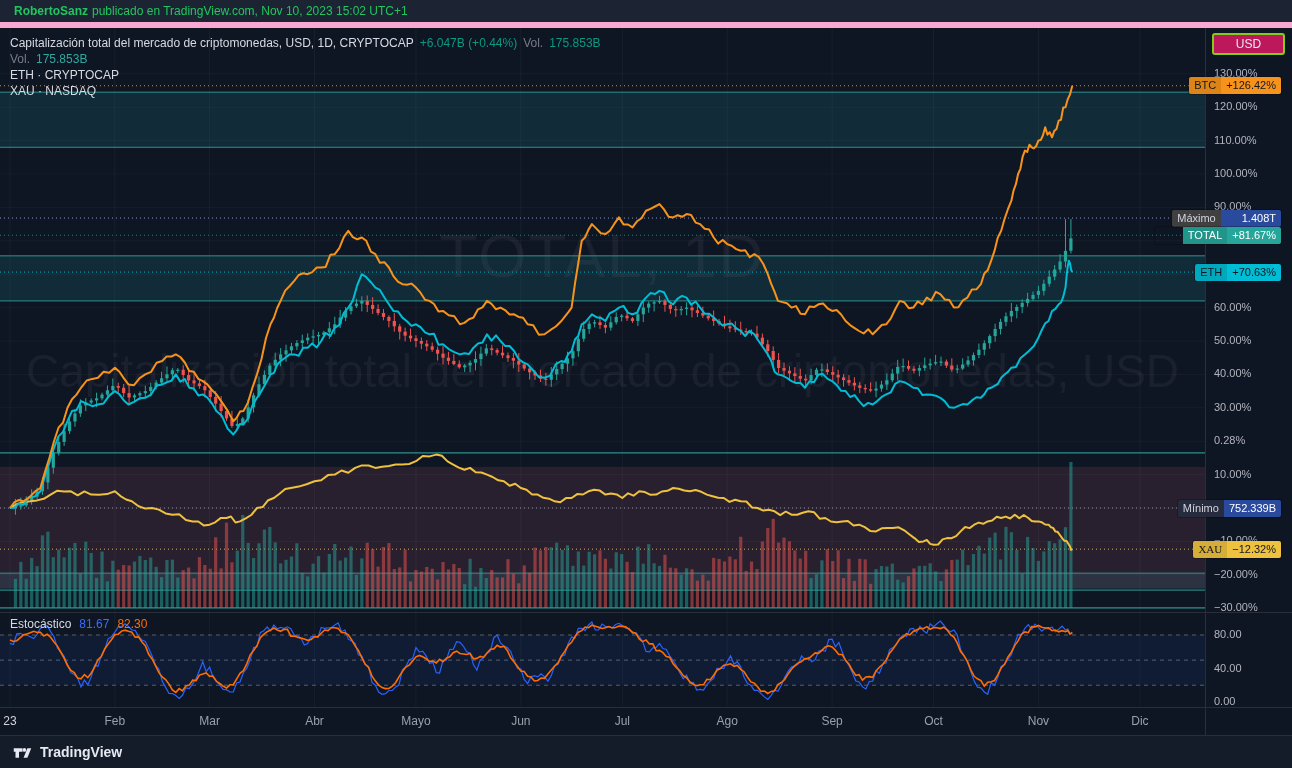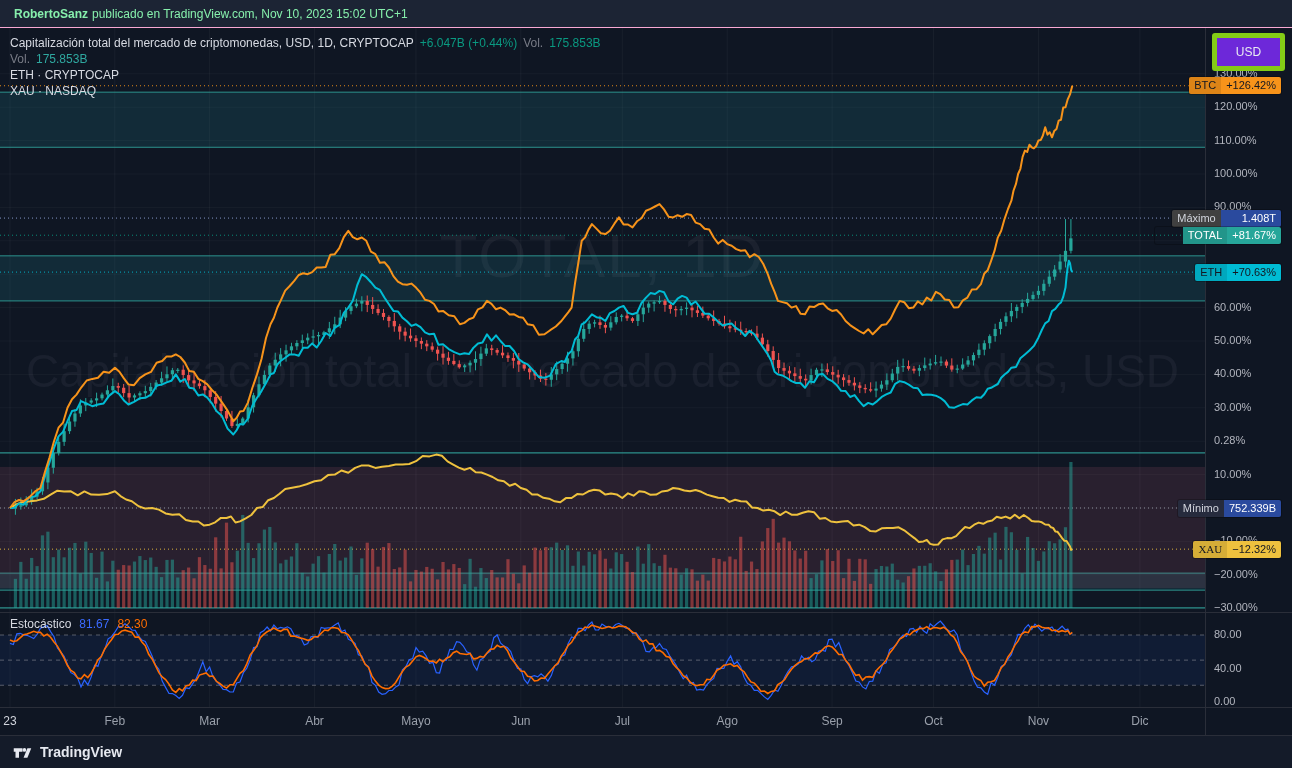--- a/index.html
+++ b/index.html
@@ -1,33 +1,33 @@
 <!DOCTYPE html>
 <html><head>
 <meta charset="utf-8">
 <style>
   *{margin:0;padding:0;box-sizing:border-box}
   html,body{width:1292px;height:768px;overflow:hidden}
   body{font-family:"Liberation Sans","DejaVu Sans",sans-serif;background:#0f1623;color:#d1d4dc}
   .screen{position:relative;width:1292px;height:768px;background:#0f1623}
-  .topbar{position:absolute;top:0;left:0;width:1292px;height:28px;background:#1c2434;display:flex;align-items:center;padding:0 14px;font-size:12px;color:#86efac;z-index:10;border-bottom:1px solid #f9a8d4}
+  .topbar{position:absolute;top:0;left:0;width:1292px;height:28px;background:#1c2434;display:flex;align-items:center;padding:0 14px;font-size:12px;color:#22c55e;z-index:10;border-bottom:6px solid #f9a8d4}
   .topbar b{font-weight:700;margin-right:4px}
   .chart-area{position:absolute;top:28px;left:0;width:1292px;height:707px}
   .plot{position:absolute;left:0;top:0;width:1205px;height:707px}
   #main-svg{position:absolute;left:0;top:0;z-index:2}
   #stoch-svg{position:absolute;left:0;top:584px;z-index:2}
   .watermark{position:absolute;left:0;top:0;width:1205px;height:584px;z-index:1;pointer-events:none;overflow:hidden}
   .wm1{position:absolute;top:192px;width:100%;text-align:center;font-size:62px;color:rgba(219,226,240,0.06);letter-spacing:2px;white-space:nowrap}
   .wm2{position:absolute;top:316px;width:100%;text-align:center;font-size:46px;color:rgba(219,226,240,0.055);white-space:nowrap}
   .legend{position:absolute;left:10px;top:7px;z-index:6;font-size:12px;line-height:16px}
   .legend .row{display:flex;gap:6px;align-items:baseline;white-space:nowrap}
   .t-white{color:#d7dae2}.t-green{color:#0a9981}.t-teal{color:#2fa8a0}.t-gray{color:#787b86}
   .axis{position:absolute;left:1205px;top:0;width:87px;height:707px;border-left:1px solid #2a2e39;background:#0f1623;z-index:5}
   .tick{position:absolute;left:8px;font-size:11px;color:#b2b5be;white-space:nowrap}
-  .usd-chip{position:absolute;top:5px;left:6px;width:73px;height:38px;border:5px solid #84cc16;border-radius:3px;background:#6d28d9;color:#e9ebf1;font-size:12px;display:flex;align-items:center;justify-content:center;z-index:7;cursor:pointer}
+  .usd-chip{position:absolute;top:5px;left:6px;width:73px;height:22px;border:2px solid #84cc16;border-radius:3px;background:#be185d;color:#e9ebf1;font-size:12px;display:flex;align-items:center;justify-content:center;z-index:7;cursor:pointer}
   #tags-layer{position:absolute;left:0;top:0;width:1292px;height:707px;z-index:8;pointer-events:none}
   .ptag{position:absolute;right:11px;display:flex;height:17px;border-radius:2px;overflow:hidden;font-size:11px;line-height:17px;white-space:nowrap;box-shadow:0 0 0 1px rgba(0,0,0,0.25)}
   .ptag span{padding:0 5px}
   .sep{position:absolute;left:0;width:1292px;height:1px;background:#2a2e39;z-index:6}
   .sep1{top:584px}.sep2{top:679px}
   .time-axis{position:absolute;left:0;top:679px;width:1205px;height:28px;z-index:4;background:transparent}
   .tlabel{position:absolute;top:7px;width:40px;text-align:center;font-size:12px;color:#9aa0ab}
   .tlabel.bright{color:#d1d4dc}
   .stoch-legend{position:absolute;left:10px;top:589px;z-index:6;font-size:12px;display:flex;gap:8px;align-items:baseline}
   .sk{color:#3b6bff}.sd{color:#ff6d00}

